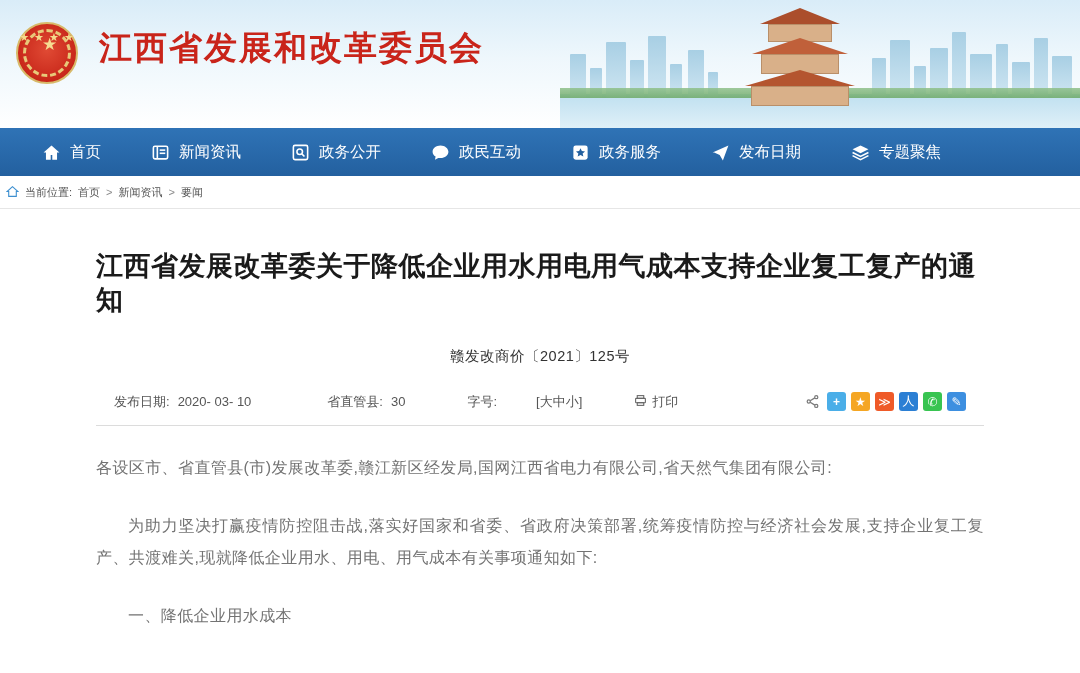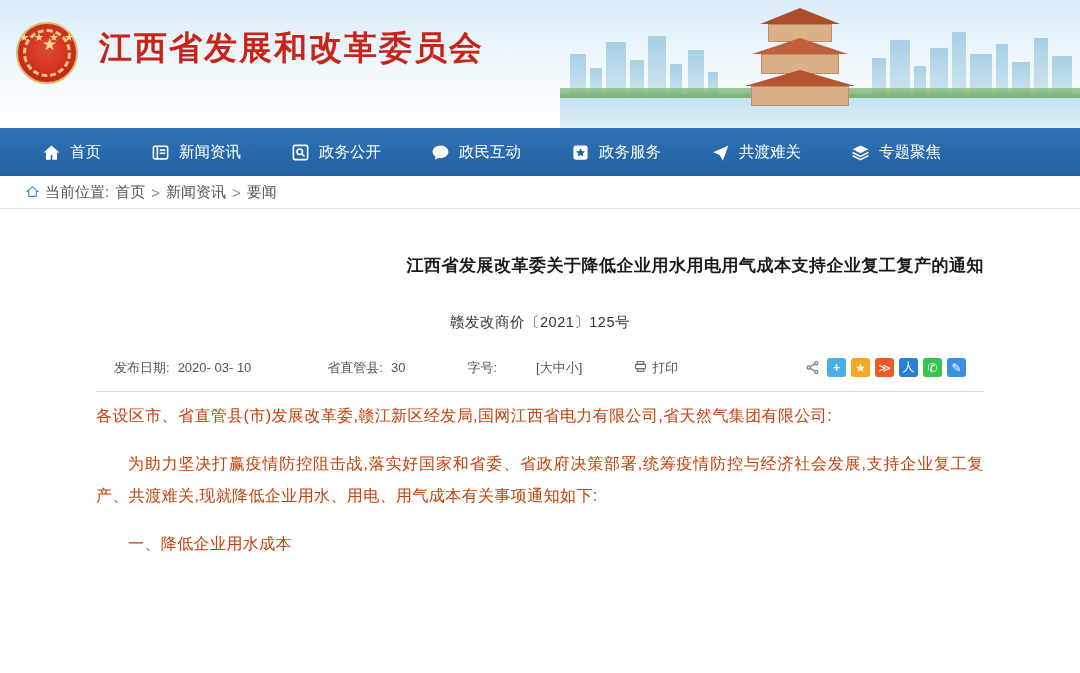--- a/index.html
+++ b/index.html
@@ -166,39 +166,39 @@
     position: relative;
   }
   .nav-item svg { display: block; }
 
   
   .crumb-bar {
     height: 32px;
     border-bottom: 1px solid #e6e6e6;
     display: flex;
     align-items: center;
-    padding-left: 26px;
-    font-size: 15px;
+    padding-left: 6px;
+    font-size: 11px;
     color: #555;
     background: #fff;
   }
   .crumb-home-ico { margin-right: 6px; display: inline-block; }
   .crumb-sep { margin: 0 6px; color: #8a8a8a; }
   .crumb-link { color: #555; text-decoration: none; cursor: pointer; }
 
   
   .article {
     padding: 40px 96px 0 96px;
     box-sizing: border-box;
   }
   .doc-title {
-    text-align: right;
+    text-align: left;
     font-family: Liberation Sans, sans-serif;
     font-weight: bold;
-    font-size: 17px;
+    font-size: 27px;
     color: #1a1a1a;
     line-height: 34px;
     letter-spacing: .5px;
   }
   .doc-number {
     text-align: center;
     margin-top: 30px;
     font-size: 14.5px;
     color: #333;
     letter-spacing: .5px;
@@ -237,24 +237,24 @@
   }
   .share-more { color: #7a7a7a; background: transparent; }
   .s-plus   { background: #4aaee8; font-weight: bold; }
   .s-star   { background: #f5a623; }
   .s-rss    { background: #ef5a28; }
   .s-renren { background: #2b7fd4; }
   .s-wechat { background: #38c451; }
   .s-edit   { background: #3d8fe0; }
 
   .para {
-    margin-top: 8px;
+    margin-top: 26px;
     font-size: 16px;
     line-height: 32px;
-    color: #c2410c;
+    color: #737373;
     letter-spacing: .4px;
     text-align: justify;
   }
   .para.indent { text-indent: 2em; }
   .para.heading { text-indent: 2em; }
 </style>
 </head>
 <body>
 
 <div class="site-header">
@@ -355,21 +355,21 @@
     </span>
     <span>政务服务</span>
   </div>
 
   <div class="nav-item">
     <span class="ico">
       <svg width="19" height="19" viewBox="0 0 24 24" fill="#ffffff">
           <path d="M2 12 22 3l-7 19-4-7-7-3z"></path>
         </svg>
     </span>
-    <span>共渡难关</span>
+    <span>发布日期</span>
   </div>
 
   <div class="nav-item">
     <span class="ico">
       <svg width="19" height="19" viewBox="0 0 24 24" fill="#ffffff">
           <path d="M12 3 2 8l10 5 10-5z"></path>
           <path d="M2 12l10 5 10-5" fill="none" stroke="#ffffff" stroke-width="2"></path>
           <path d="M2 16l10 5 10-5" fill="none" stroke="#ffffff" stroke-width="2"></path>
         </svg>
     </span>

